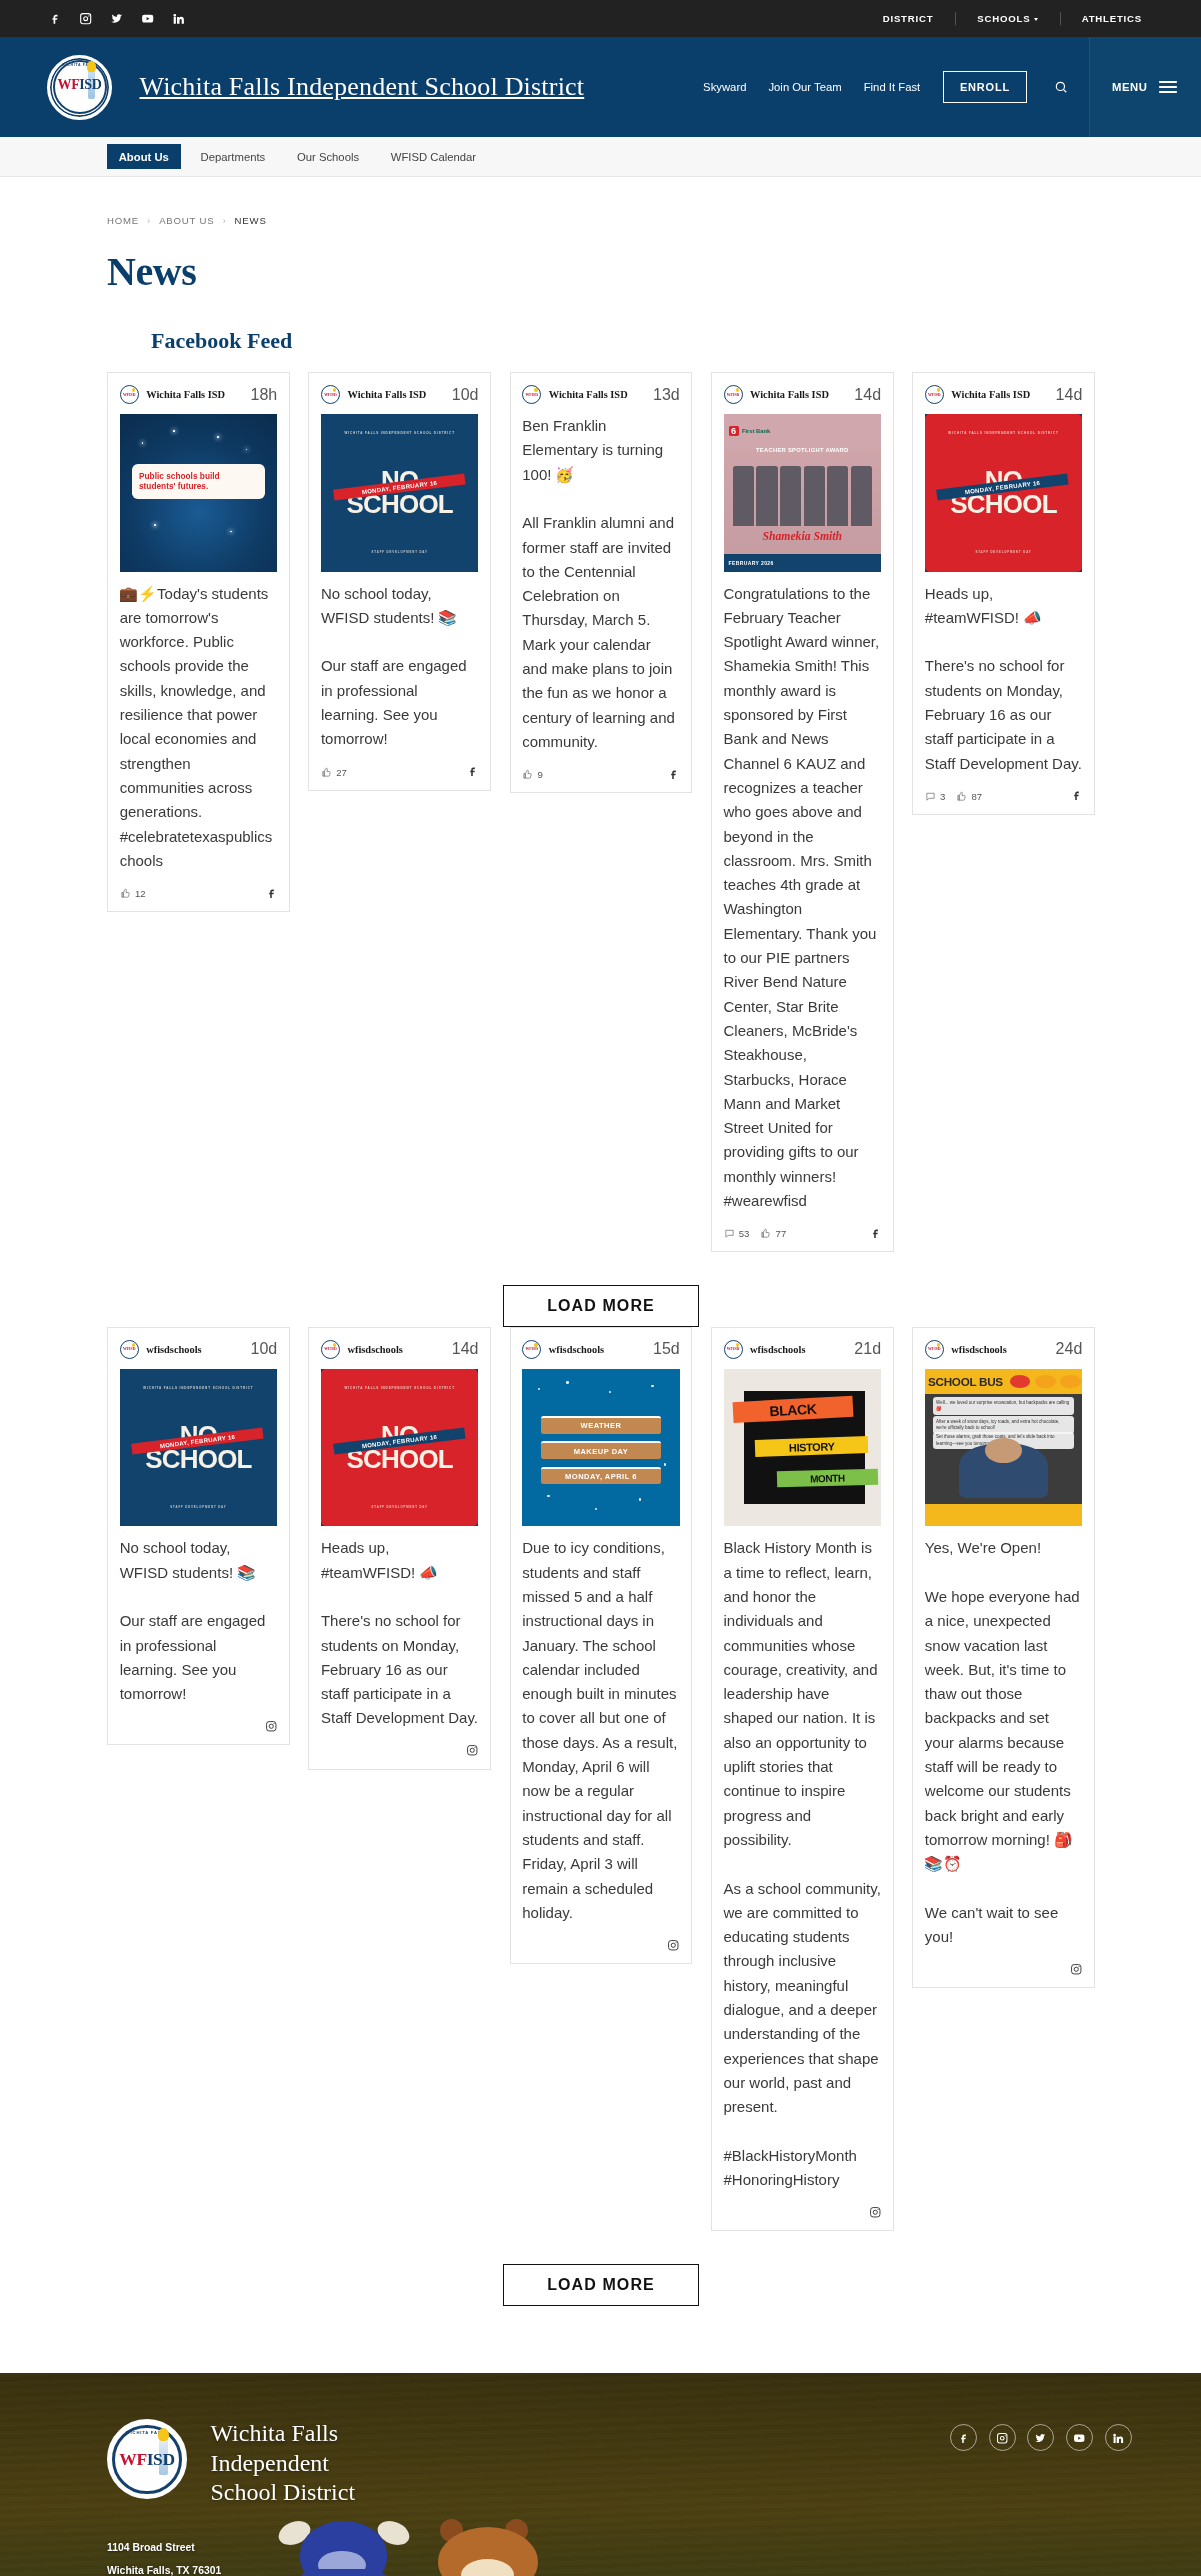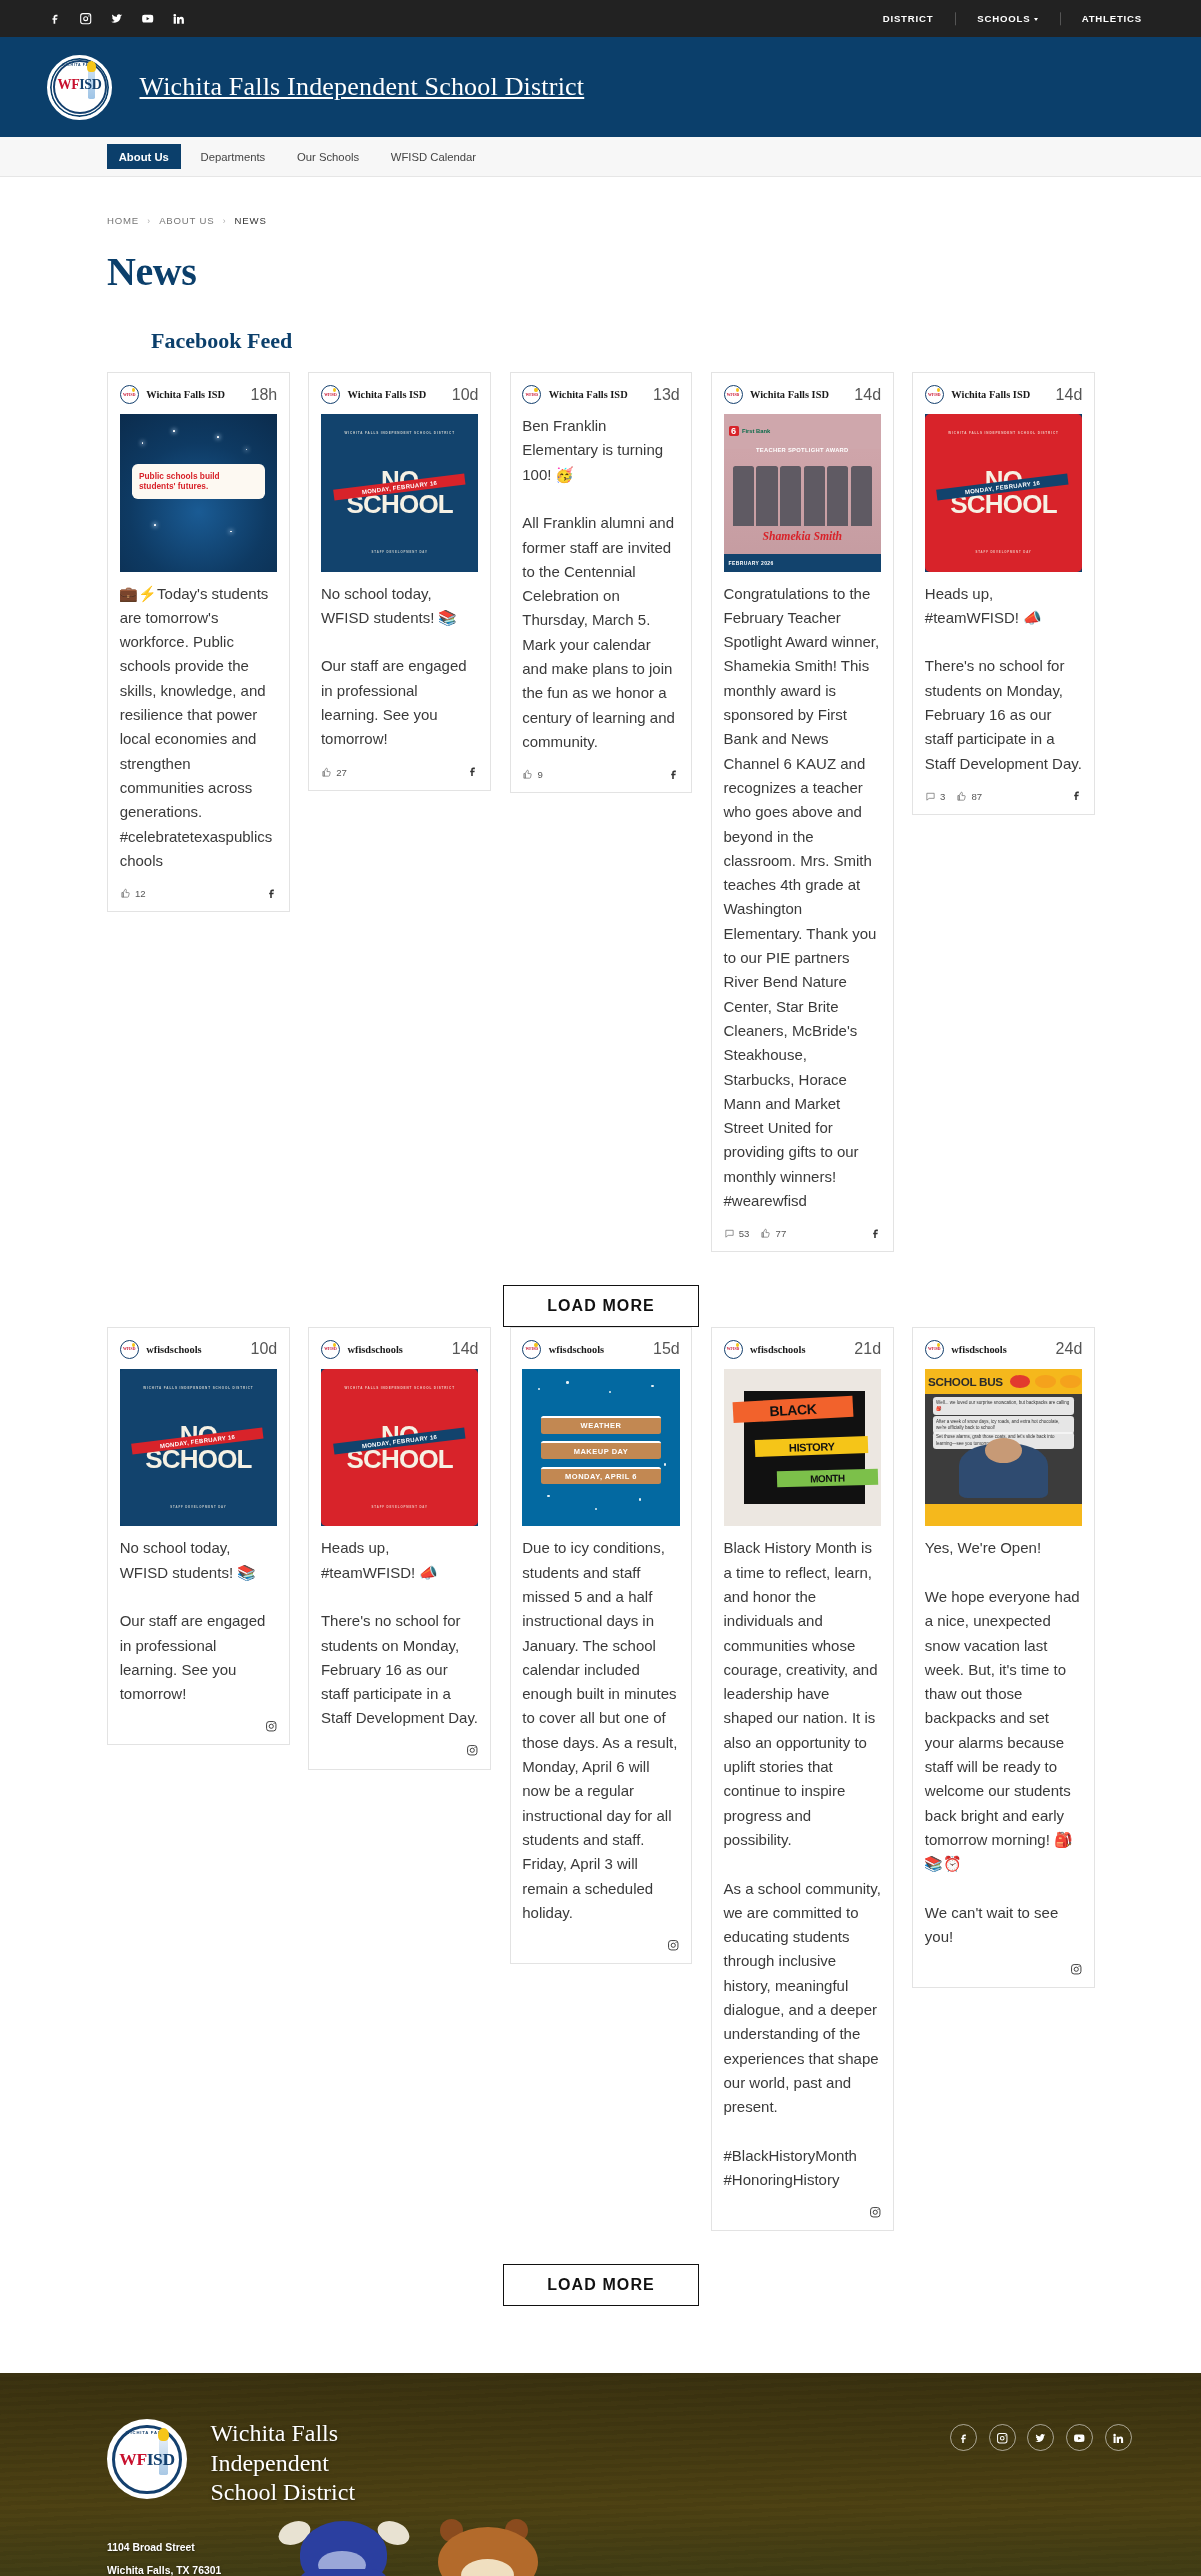--- a/index.html
+++ b/index.html
@@ -622,20 +622,40 @@
 
   <div class="masthead">
     <a class="logo-badge" href="#">
       <span class="ring"></span>
       <span class="arc">WICHITA FALLS</span>
       <span class="torch"></span>
       <span class="flame"></span>
       <span class="wf"><span class="red">WF</span><span class="blu">ISD</span></span>
     </a>
     <a class="site-title" href="#">Wichita Falls Independent School District</a>
+    <div class="mast-right">
+      <a class="mast-link" href="#">Skyward</a>
+      <a class="mast-link" href="#">Join Our Team</a>
+      <a class="mast-link" href="#">Find It Fast</a>
+      <button class="enroll-btn">ENROLL</button>
+      <button class="search-btn">
+        <svg viewBox="0 0 24 24">
+            <circle cx="11" cy="11" r="7"></circle>
+            <line x1="16.5" y1="16.5" x2="21" y2="21"></line>
+          </svg>
+      </button>
+      <div class="menu-block">
+        <span class="mlabel">MENU</span>
+        <span class="hamburger">
+            <span></span>
+            <span></span>
+            <span></span>
+          </span>
+      </div>
+    </div>
   </div>
 
   <div class="sectionnav">
     <a class="snav-item active" href="#">About Us</a>
     <a class="snav-item" href="#">Departments</a>
     <a class="snav-item" href="#">Our Schools</a>
     <a class="snav-item" href="#">WFISD Calendar</a>
   </div>
 
   <div class="content">

